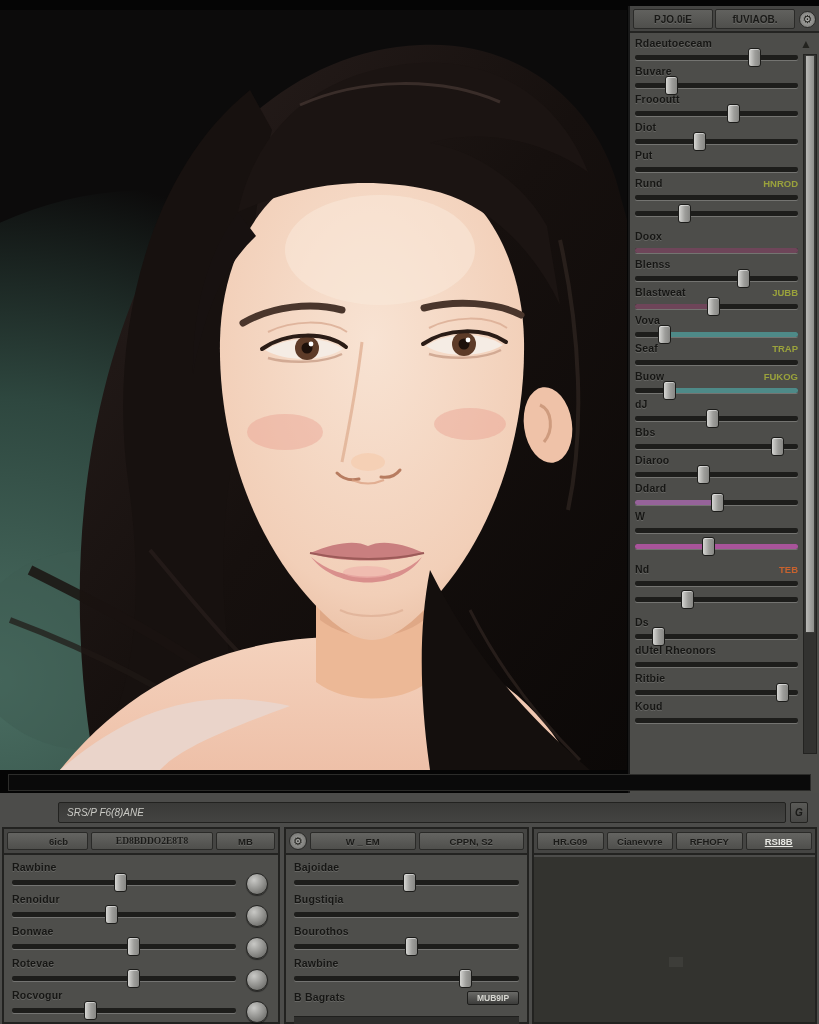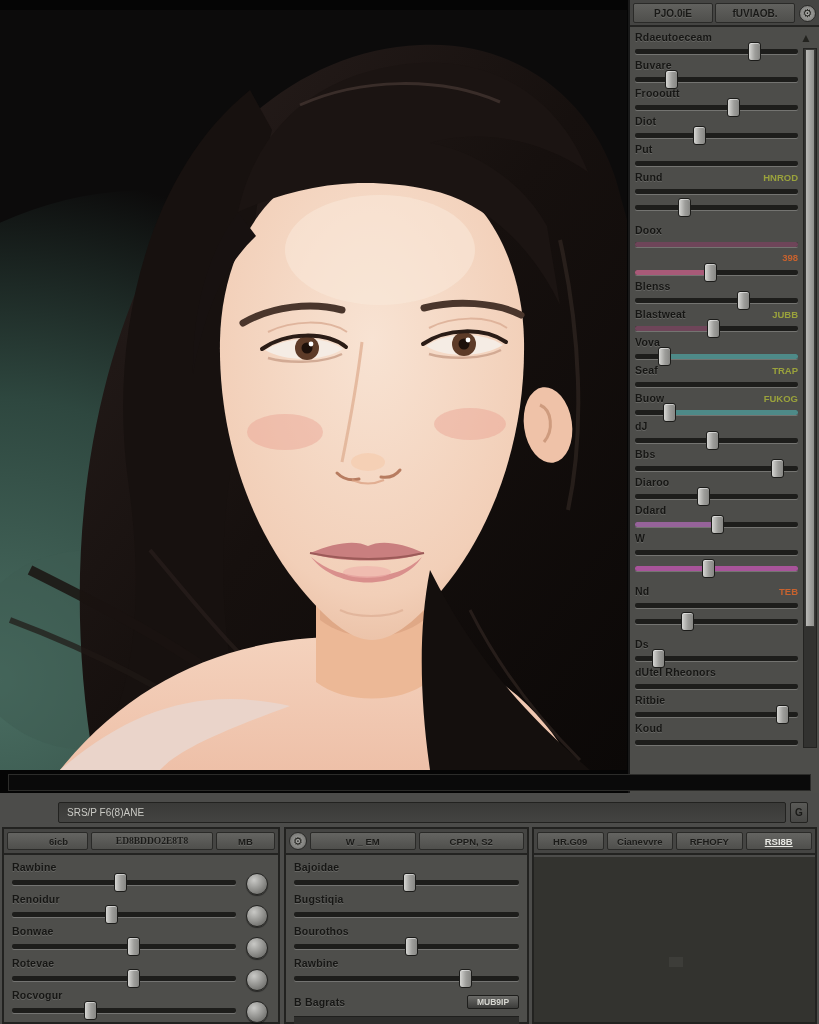--- a/index.html
+++ b/index.html
@@ -5,21 +5,21 @@
   * { margin:0; padding:0; box-sizing:border-box; }
   html,body { width:819px; height:1024px; overflow:hidden; background:#000;
     font-family:"Liberation Sans", sans-serif; }
   #app { position:relative; width:819px; height:1024px; background:#050505; }
 
   
   #canvas-wrap { position:absolute; left:0; top:10px; width:627px; height:760px; background:#0c0b0b; }
   #canvas-wrap svg { display:block; }
 
   
-  #right-panel { position:absolute; left:628px; top:0; width:191px; height:1002px;
+  #right-panel { position:absolute; left:628px; top:6px; width:191px; height:1002px;
     background:#4d4d4a; border-left:2px solid #191919; border-bottom:2px solid #8b5cf6; }
   #rp-tabs { display:flex; align-items:center; height:27px; border-bottom:2px solid #242422;
     background:#454543; padding:3px 3px 2px 3px; gap:2px; }
   .rp-tab { flex:1; height:20px; background:linear-gradient(#61615e,#4f4f4c);
     border:1px solid #2a2a28; border-radius:2px; color:#191917; font-size:10px; font-weight:bold;
     display:flex; align-items:center; justify-content:center; text-shadow:0 1px 0 rgba(255,255,255,.12);
     overflow:hidden; white-space:nowrap; }
   .gear-btn { width:17px; height:17px; border-radius:50%; background:radial-gradient(#b5b5b2,#6e6e6b);
     border:1px solid #2a2a28; color:#23231f; font-size:11px; line-height:15px; text-align:center; margin-left:2px; flex:none; }
   #rp-content { position:absolute; left:5px; top:31px; width:163px; bottom:14px; }
@@ -43,21 +43,21 @@
   .slider-fill { position:absolute; top:0; bottom:0; }
   .slider-thumb { position:absolute; top:-2px; width:13px; height:19px; margin-left:-6px;
     background:linear-gradient(90deg,#d6d6d3,#9d9d9a 55%,#878784); border:1px solid #1c1c1a;
     border-radius:3px; box-shadow:inset 0 1px 0 rgba(255,255,255,.5); }
 
   
   #progress-strip { position:absolute; left:8px; top:774px; width:803px; height:17px;
     background:#0a0a0a; border:1px solid #2c2c2a; }
   #bottom-panel { position:absolute; left:0; top:793px; width:819px; height:231px; background:#4c4c4a; }
 
-  #status-row { position:absolute; left:58px; top:9px; width:750px; height:21px; display:flex; gap:4px; }
+  #status-row { position:absolute; left:58px; top:9px; width:750px; height:21px; display:flex; gap:4px;font-style:italic; }
   #status-field { flex:1; background:linear-gradient(#3a3a38,#434341); border:1px solid #222220;
     border-radius:2px; color:#c9c9c4; font-size:10px; line-height:19px; padding:0 8px; white-space:nowrap; overflow:hidden; }
   #status-btn { width:18px; height:21px; background:linear-gradient(#5a5a57,#474745);
     border:1px solid #222220; border-radius:2px; color:#1a1a18; font-size:10px; font-weight:bold;
     text-align:center; line-height:19px; }
 
   .section { position:absolute; top:34px; bottom:0; border:2px solid #222220; background:#4e4e4b; }
   #sec-left   { left:2px;   width:278px; }
   #sec-middle { left:284px; width:245px; }
   #sec-right  { left:532px; width:285px; background:#48484600; border:2px solid #222220; }
@@ -71,21 +71,21 @@
   .sec-body { padding:6px 8px 0 8px; }
 
   .b-row { position:relative; height:32px; }
   .b-row .slider-track-wrap { margin-top:2px; }
   .b-row .slider-label { font-size:10.5px; }
   .knob { position:absolute; right:2px; top:12px; width:22px; height:22px; border-radius:50%;
     background:radial-gradient(circle at 35% 30%, #c9c9c6, #7b7b78 70%, #5e5e5b);
     border:1px solid #242422; box-shadow:0 1px 1px rgba(0,0,0,.5); }
   .b-row.has-knob .slider-track-wrap { margin-right:34px; }
 
-  #mid-footer { display:flex; justify-content:space-between; align-items:center; height:22px; margin-top:2px;gap:16px; }
+  #mid-footer { display:flex; justify-content:space-between; align-items:flex-start; height:22px; margin-top:2px;gap:16px; }
   #mid-footer .slider-label { font-size:10.5px; }
   #mid-footer-btn { width:52px; height:14px; background:linear-gradient(#6a6a67,#3c3c3a);
     border:1px solid #1e1e1c; border-radius:2px; color:#d6d6d0; font-size:8.5px; font-weight:bold;
     text-align:center; line-height:13px; }
   #mid-bottom-strip { height:10px; background:#2e2e2c; border-top:1px solid #1f1f1d; margin-top:3px; }
 
   #right-body { position:absolute; left:0; right:0; top:28px; bottom:0; background:#33332f; }
   #right-body .faint-mark { position:absolute; left:135px; top:100px; width:14px; height:10px; background:#3d3d39; }
 
   .hdr-icon { width:18px; height:18px; flex:none; border-radius:50%;
@@ -261,32 +261,20 @@
             <span class="slider-label">Doox</span>
           </div>
           <div class="slider-track-wrap">
             <div class="slider-track">
               <div class="slider-fill" style="background: rgb(110, 69, 89); left: 0px; right: 0px;"></div>
             </div>
           </div>
         </div>
         <div class="slider-row">
           <div class="slider-label-line">
-            <span class="slider-label"></span>
-            <span class="slider-value" style="color: rgb(200, 98, 46);">398</span>
-          </div>
-          <div class="slider-track-wrap">
-            <div class="slider-track">
-              <div class="slider-fill" style="background: rgb(168, 90, 120); left: 0px; width: 46%;"></div>
-            </div>
-            <div class="slider-thumb" style="left: 46%;"></div>
-          </div>
-        </div>
-        <div class="slider-row">
-          <div class="slider-label-line">
             <span class="slider-label">Blenss</span>
           </div>
           <div class="slider-track-wrap">
             <div class="slider-track"></div>
             <div class="slider-thumb" style="left: 66%;"></div>
           </div>
         </div>
         <div class="slider-row">
           <div class="slider-label-line">
             <span class="slider-label">Blastweat</span>

